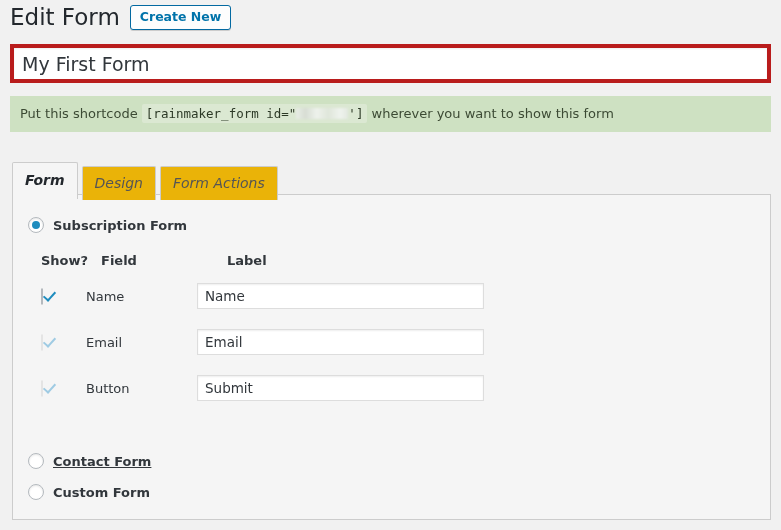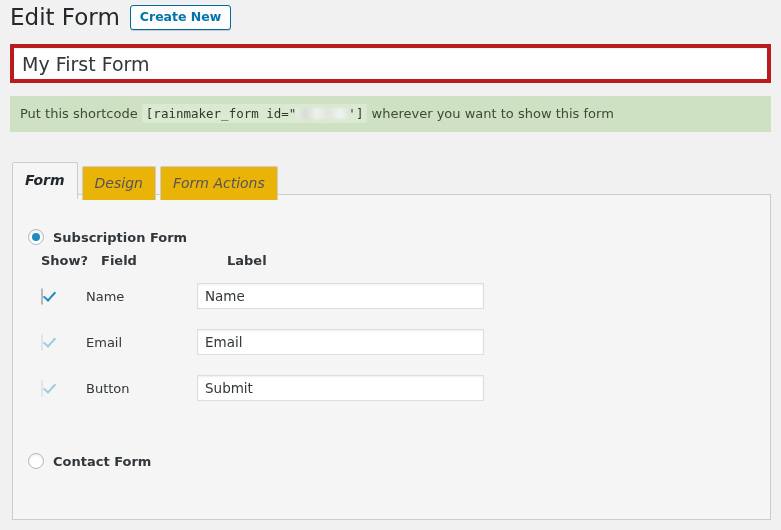--- a/index.html
+++ b/index.html
@@ -147,22 +147,22 @@
     border: 1px solid #ccc;
     z-index: 2;
   }
 
   .form-type-row {
     display: flex;
     align-items: center;
     position: absolute;
     left: 15px;
   }
-  .form-type-row.subscription { top: 34px; justify-content: center; }
-  .form-type-row.contact      { top: 258px; }
+  .form-type-row.subscription { top: 22px; justify-content: center; }
+  .form-type-row.contact      { top: 258px; text-decoration: underline; }
   .form-type-row.custom       { top: 289px; }
 
   .radio {
     width: 16px; height: 16px;
     box-sizing: border-box;
     border: 1px solid #b4b9be;
     background: #fff;
     border-radius: 50%;
     margin-right: 9px;
     position: relative;
@@ -326,14 +326,18 @@
       </div>
     </div>
 
   </div>
 
   <div class="form-type-row contact">
     <span class="radio"></span>
     <span class="form-type-label">Contact Form</span>
   </div>
 
+  <div class="form-type-row custom">
+    <span class="radio"></span>
+    <span class="form-type-label">Custom Form</span>
+  </div>
 
 </div>
 
 </body></html>

